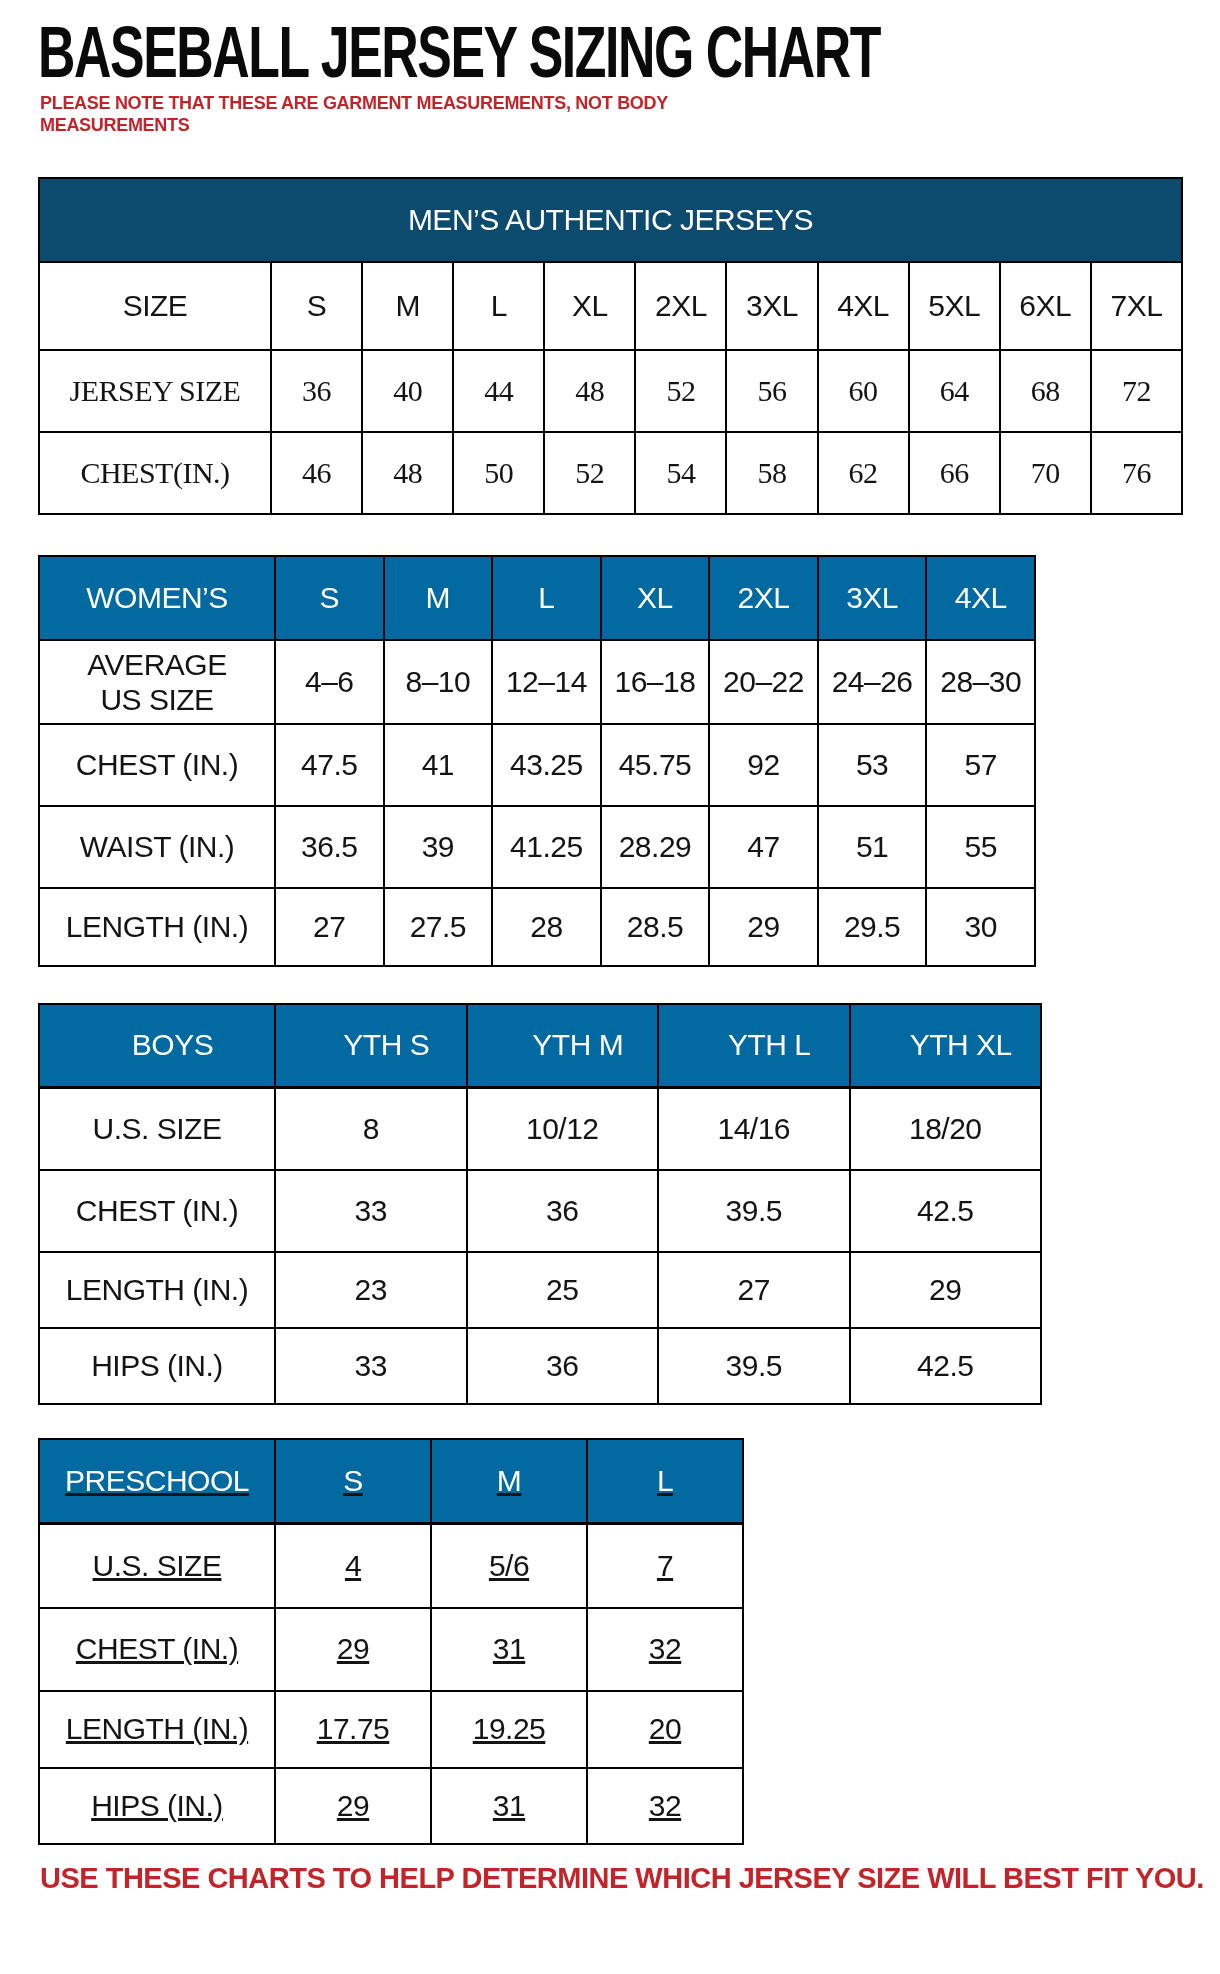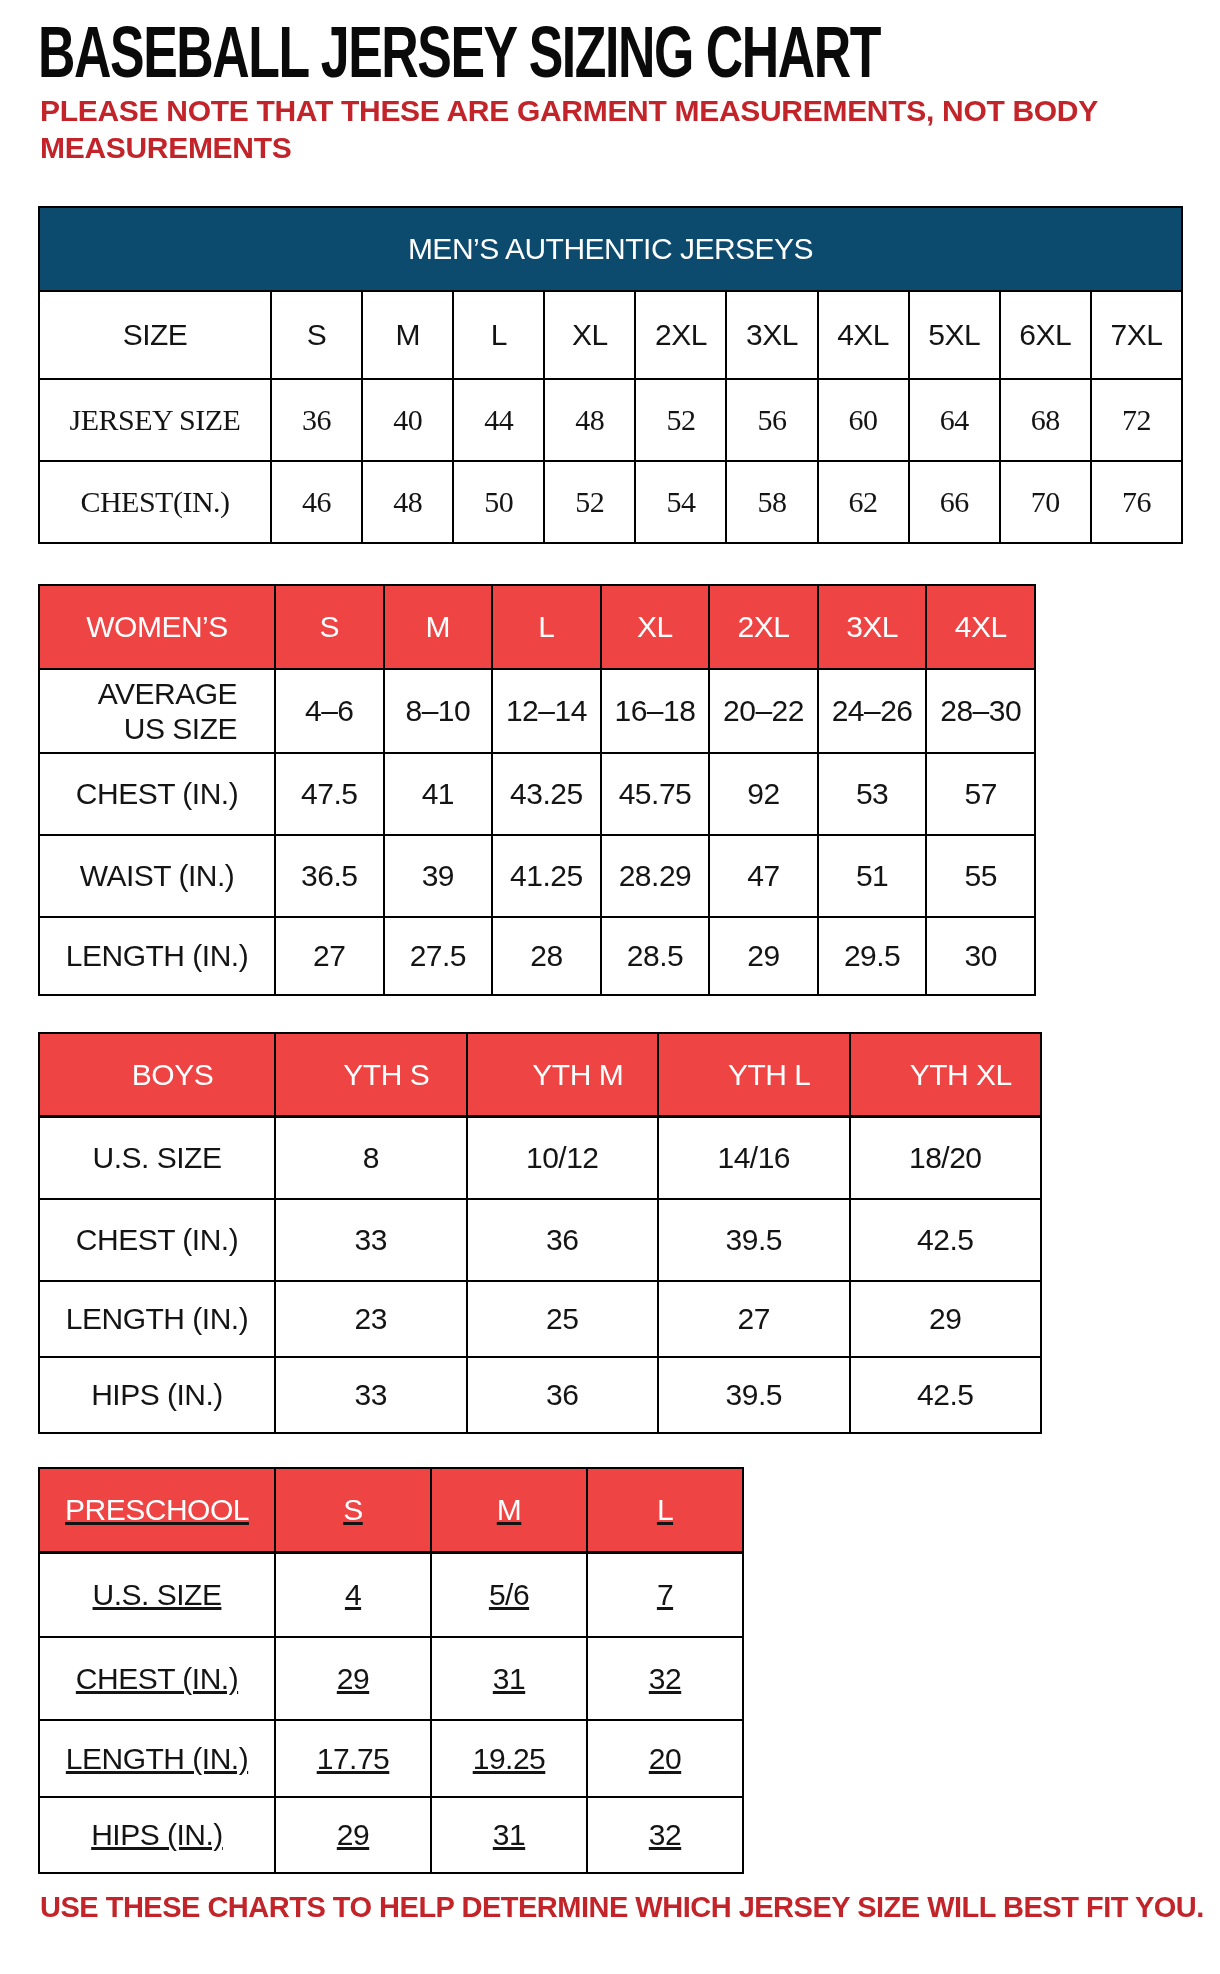--- a/index.html
+++ b/index.html
@@ -18,50 +18,50 @@
     line-height: 1.0;
     white-space: nowrap;
     transform: scaleX(0.72);
     transform-origin: 0 50%;
     color: #0a0a0a;
   }
 
   .note {
     margin: 5px 0 0 40px;
     color: #c2242a;
-    font-size: 30px;
+    font-size: 18px;
     font-weight: 700;
     letter-spacing: -0.3px;
     line-height: 1.22;
   }
 
   table.sz {
     border-collapse: collapse;
     table-layout: fixed;
     margin-left: 38px;
     text-align: center;
     color: #141414;
   }
   table.sz td, table.sz th {
     border: 2px solid #000;
     font-weight: 400;
     letter-spacing: -0.5px;
     padding: 0;
     font-size: 30px;
     vertical-align: middle;
   }
-  .gray { background: #ef4444; color: #ffffff; }
+  .gray { background: #0369a1; color: #ffffff; }
   td.banner {
     background: #0c4a6e;
     color: #ffffff;
     font-size: 37px;
     letter-spacing: 0.5px;
   }
   .label { font-size: 28px; }
-  .wrapspan { display: inline-block; max-width: 160px; line-height: 1.18; text-align: right; }
+  .wrapspan { display: inline-block; max-width: 160px; line-height: 1.18; }
 
   #mens { width: 1145px; margin-top: 40px; }
   #mens tr.banner-row td { height: 82px; }
   #mens tr.head td, #mens tr.head th { height: 86px; }
   #mens tr.data td { height: 80px; font-family: Liberation Serif, serif; }
 
   #womens { width: 998px; margin-top: 40px; }
   #womens tr.head th { height: 82px; }
   #womens tr.r0 td { height: 82px; }
   #womens tr.r1 td { height: 80px; }

